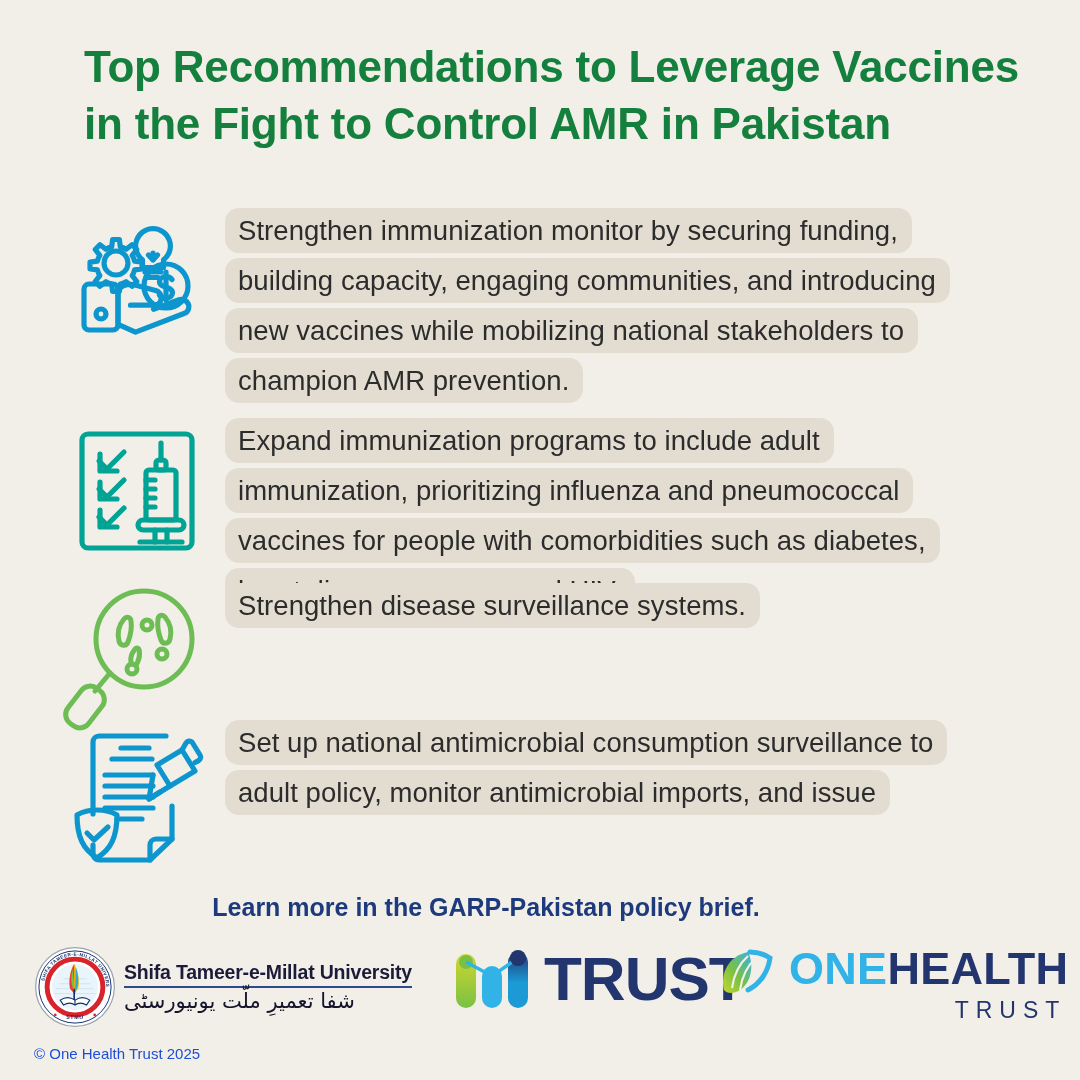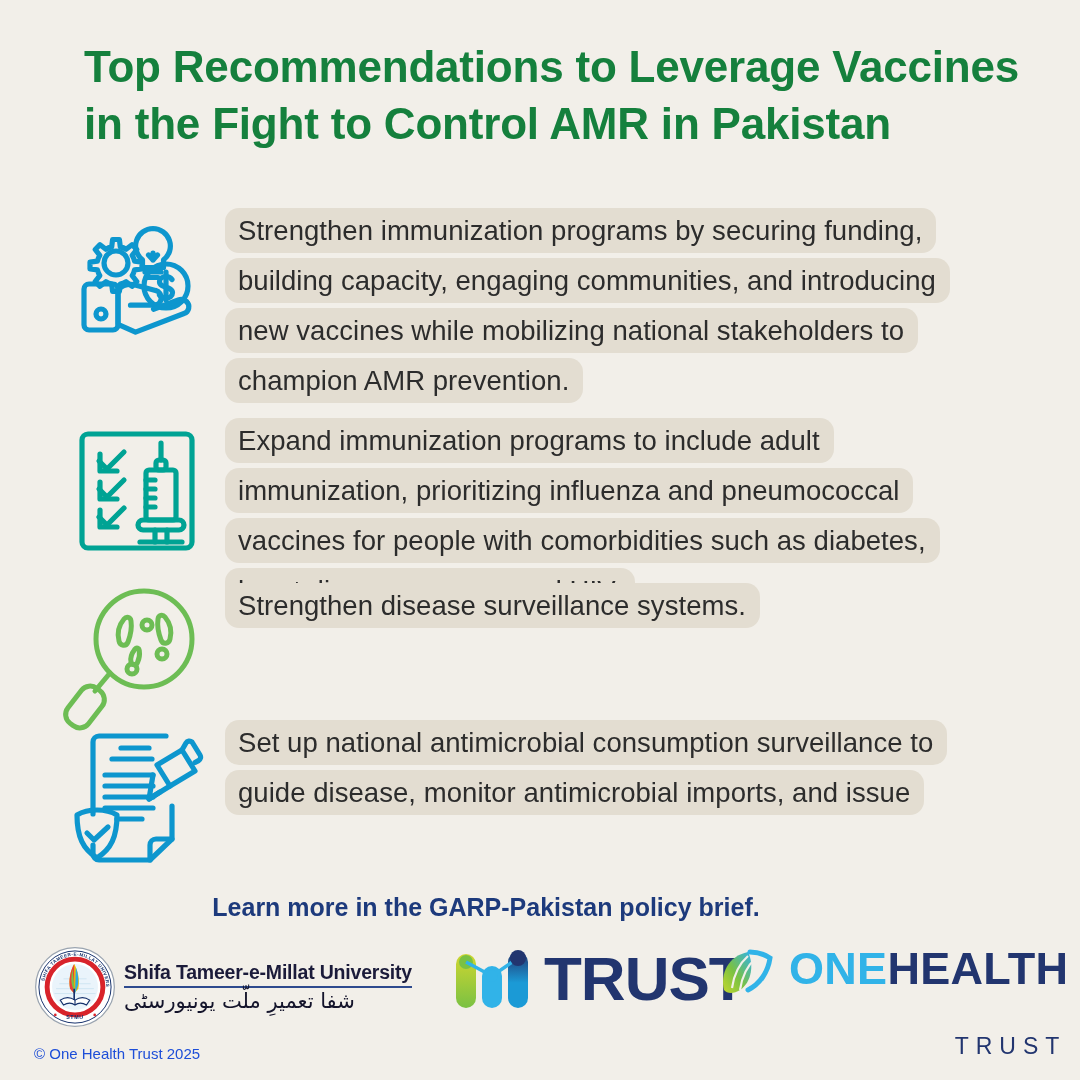--- a/index.html
+++ b/index.html
@@ -166,21 +166,20 @@
     position: absolute;
     left: 718px;
     top: 6px;
     display: flex;
     align-items: flex-start;
   }
   .oht-words {
     margin-left: 9px;
     display: flex;
     flex-direction: column;
-    gap: 36px;
   }
   .oht-main {
     font-size: 45px;
     font-weight: bold;
     line-height: 1;
     letter-spacing: 0.3px;
     white-space: nowrap;
   }
   .oht-one { color: #31b3e8; }
   .oht-health { color: #22356f; }
@@ -234,21 +233,21 @@
 
           <path d="M56 83.5c5-4.5 11.5-6 18-4.3l19.5 5.2a7.5 7.5 0 0 1-1.9 14.8H68.5"></path>
           <path d="M56 83.5v34.8l17.5 7.8 48.5-18.6a7 7 0 0 0 2.6-11.8"></path>
           <path d="M124.6 95.7c-2.2-2.1-5.4-2.8-8.3-1.7l-24.8 9.2"></path>
           <rect x="22" y="78" width="34" height="46" rx="5"></rect>
           <circle cx="39" cy="108" r="5"></circle>
         </svg>
       </div>
       <div class="text-cell">
         <div class="hl">
-          <div class="ln"><span class="seg">Strengthen immunization programs by securing funding,</span></div>
+          <div class="ln"><span class="seg">Strengthen immunization monitor by securing funding,</span></div>
           <div class="ln"><span class="seg">building capacity, engaging communities, and introducing</span></div>
           <div class="ln"><span class="seg">new vaccines while mobilizing national stakeholders to</span></div>
           <div class="ln"><span class="seg">champion AMR prevention.</span></div>
         </div>
       </div>
     </div>
 
     <div class="row row-2">
       <div class="icon-cell">
         <svg width="150" height="150" viewBox="0 0 150 150" fill="none" stroke="#00a394" stroke-width="5.2" stroke-linecap="round" stroke-linejoin="round">
@@ -322,21 +321,21 @@
           <path d="M87 81l11-7"></path>
           <path d="M120 32l4-7a4 4 0 0 1 6-1l8 13a4 4 0 0 1-1.5 5.6l-3.5 2"></path>
 
           <path d="M35 92c-8 0-15 2-20 5 0 22 6 34 20 43 14-9 20-21 20-43-5-3-12-5-20-5z"></path>
           <path d="M25 115l7 7 14-13"></path>
         </svg>
       </div>
       <div class="text-cell">
         <div class="hl">
           <div class="ln"><span class="seg">Set up national antimicrobial consumption surveillance to</span></div>
-          <div class="ln"><span class="seg">guide disease, monitor antimicrobial imports, and issue</span></div>
+          <div class="ln"><span class="seg">adult policy, monitor antimicrobial imports, and issue</span></div>
         </div>
       </div>
     </div>
 
   </div>
 
   <div class="learn-more">Learn more in the GARP-Pakistan policy brief.</div>
 
   <div class="footer">
 

